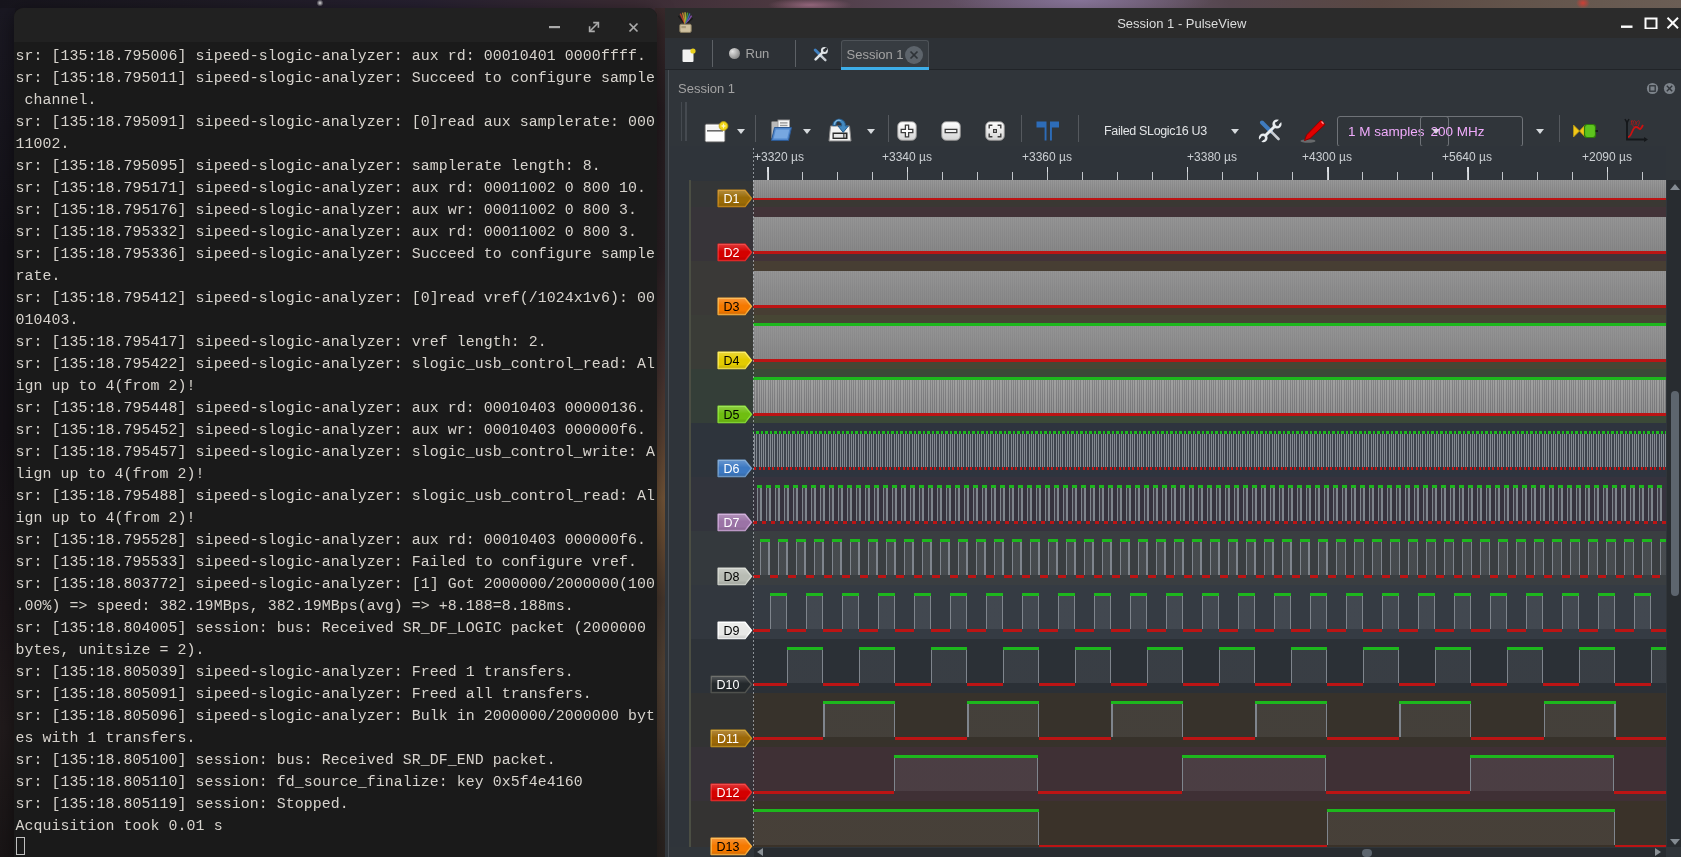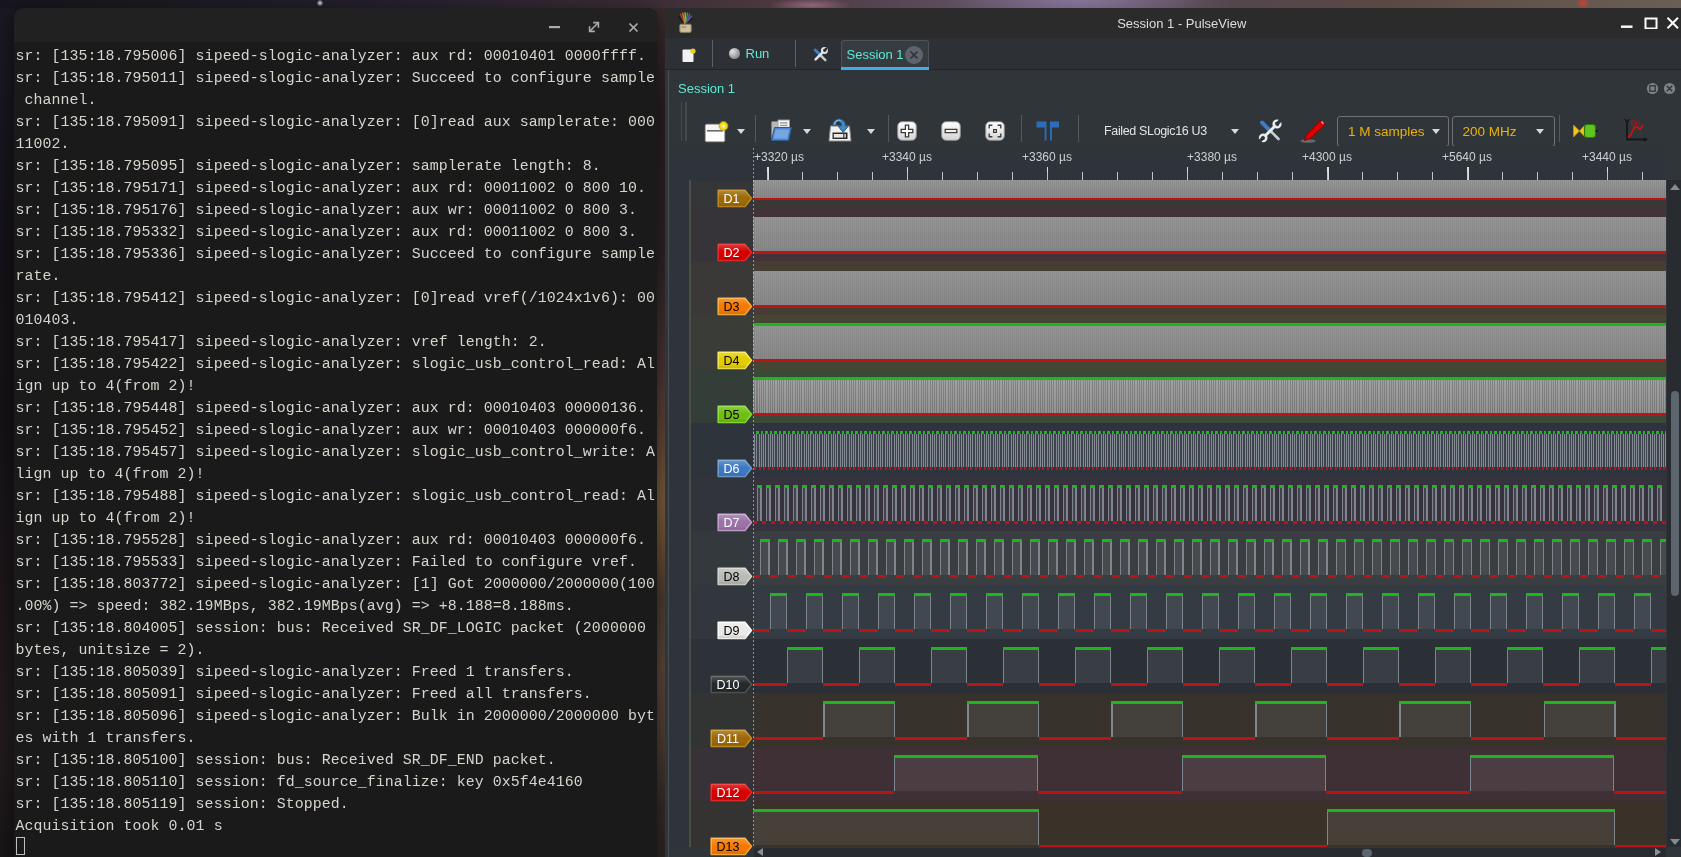--- a/index.html
+++ b/index.html
@@ -22,26 +22,26 @@
 #tbody{position:absolute;left:2px;top:37px;width:639px;font-family:"Liberation Mono",monospace;font-size:14.9px;letter-spacing:0.07px;line-height:22px;color:#d7d3cd;white-space:pre}
 #tcursor{position:absolute;left:2.5px;top:829px;width:9px;height:18px;border:1.4px solid #c0c0c0}
 
 #pv{position:absolute;left:664.5px;top:8px;width:1016.5px;height:849px;background:#30353a}
 #pvtb{position:absolute;left:0;top:0;width:100%;height:30px;background:#2b2b2b}
 #pvtitle{position:absolute;left:9px;top:7.5px;width:100%;text-align:center;font-size:13px;color:#dcdddd}
 #tabbar{position:absolute;left:0;top:30px;width:100%;height:32px;background:#2d3136;border-bottom:1px solid #212428}
 .tsep{position:absolute;top:2px;width:1px;height:27px;background:#5d6166}
 #tab{position:absolute;left:176px;top:1.5px;width:88px;height:30.5px;background:#373c41;border:1px solid #4e5358;border-bottom:none;border-radius:3px 3px 0 0}
 #tabul{position:absolute;left:176px;top:28.5px;width:88px;height:3.5px;background:#3daee9}
-.uitext{font-size:13px;color:#5eead4}
+.uitext{font-size:13px;color:#a3a3a3}
 #dock{position:absolute;left:0;top:62px;width:100%;height:787px;background:#30353a}
 #dockline{position:absolute;left:3.5px;top:62px;width:1px;height:787px;background:#4a4f55}
 
 .sep{position:absolute;width:1px;height:27px;background:#55595e}
-.combo{position:absolute;height:31px;border:1px solid #6f7378;border-radius:3px;color:#eab308;font-size:13.5px}
+.combo{position:absolute;height:31px;border:1px solid #6f7378;border-radius:3px;color:#f0abfc;font-size:13.5px}
 .combo .ct{position:absolute;left:10px;top:7px}
 .cArr{position:absolute;width:0;height:0;border-left:4.5px solid transparent;border-right:4.5px solid transparent;border-top:5.5px solid #d6dadd}
 
 #view{position:absolute;left:670px;top:146px;width:996px;height:701px;background:#2f343a;overflow:hidden}
 .rlab{position:absolute;font-size:12px;color:#ccd0d4}
 #ticksM{position:absolute;left:96.5px;top:20.5px;width:880px;height:13px;background:repeating-linear-gradient(90deg,#dadee2 0 1.5px,transparent 1.5px 140px)}
 #ticksm{position:absolute;left:96.5px;top:25.5px;width:880px;height:8px;background:repeating-linear-gradient(90deg,#c2c6ca 0 1.2px,transparent 1.2px 35px)}
 #oliveline{position:absolute;left:18.5px;top:34px;width:2px;height:667px;background:#4b4e43}
 #dotline{position:absolute;left:82.5px;top:2px;width:1.6px;height:700px;background:repeating-linear-gradient(180deg,rgba(190,197,203,.65) 0 2px,rgba(30,34,38,.25) 2px 4px)}
 
@@ -273,21 +273,21 @@
       </svg>
   <svg style="position:absolute;left:635.5px;top:110px" width="27" height="27" viewBox="0 0 27 27">
 <ellipse cx="8" cy="23" rx="7.5" ry="1.8" fill="rgba(150,150,150,.55)"></ellipse>
 <path d="M21,2 L25,6.5 L10,20.5 L4.5,22.5 L6.5,17 Z" fill="#e00000" stroke="#8a0000" stroke-width="1"></path>
 <path d="M21.5,3.5 L23.5,5.8" stroke="#ff9090" stroke-width="1.4"></path>
       </svg>
   <div class="combo" style="left:672.5px;top:108px;width:112px">
         <span class="ct">1 M samples</span>
       </div>
   <div class="cArr" style="left:767.5px;top:121px"></div>
-  <div class="combo" style="left:787.0px;top:108px;width:103px">
+  <div class="combo" style="left:755px;top:108px;width:103px">
         <span class="ct">200 MHz</span>
       </div>
   <div class="cArr" style="left:871.5px;top:121px"></div>
   <div class="sep" style="left:894.0px;top:107px"></div>
   <svg style="position:absolute;left:908.0px;top:112px" width="25" height="22" viewBox="0 0 25 22">
 <line x1="0" y1="11" x2="25" y2="11" stroke="#1a1a1a" stroke-width="1.6"></line>
 <path d="M0.5,5 L6.5,11 L0.5,17 Z" fill="#f2c718" stroke="#b89a10" stroke-width="0.8"></path>
 <path d="M12,5 L6.5,11 L12,17 Z" fill="#f2c718" stroke="#b89a10" stroke-width="0.8"></path>
 <rect x="11.5" y="4.5" width="11" height="13" rx="2.8" fill="#5ec41e" stroke="#2d7a0a" stroke-width="1.2"></rect>
 <line x1="22.5" y1="11" x2="25" y2="11" stroke="#1a1a1a" stroke-width="1.6"></line>
@@ -317,21 +317,21 @@
 <div style="position:absolute;left:20px;top:546.5px;width:976px;height:54.0px;background:#37322b"></div>
 <div style="position:absolute;left:20px;top:600.5px;width:976px;height:54.0px;background:#3f3035"></div>
 <div style="position:absolute;left:20px;top:654.5px;width:976px;height:54.0px;background:#3a3229"></div>
 <div style="position:absolute;left:20px;top:34.5px;width:63px;height:666.5px;background:rgba(48,53,58,0.55)"></div>
 <div class="rlab" style="left:84px;top:4px">+3320 µs</div>
 <div class="rlab" style="left:187px;top:4px;width:100px;text-align:center">+3340 µs</div>
 <div class="rlab" style="left:327px;top:4px;width:100px;text-align:center">+3360 µs</div>
 <div class="rlab" style="left:467px;top:4px;width:100px;text-align:right">+3380 µs</div>
 <div class="rlab" style="left:607px;top:4px;width:100px;text-align:center">+4300 µs</div>
 <div class="rlab" style="left:747px;top:4px;width:100px;text-align:center">+5640 µs</div>
-<div class="rlab" style="left:887px;top:4px;width:100px;text-align:center">+3440 µs</div>
+<div class="rlab" style="left:887px;top:4px;width:100px;text-align:center">+2090 µs</div>
 <div id="ticksM"></div>
 <div id="ticksm"></div>
 <div style="position:absolute;left:83px;top:33.7px;width:913px;height:17.9px;background:linear-gradient(180deg,rgba(255,255,255,.07),rgba(0,0,0,.05)),repeating-linear-gradient(90deg,#909090 0 1px,#868687 1px 2px)"></div>
 <div style="position:absolute;left:83px;top:51.6px;width:913px;height:2.2px;background:#bc1414"></div>
 <div style="position:absolute;left:83px;top:70.6px;width:913px;height:34.8px;background:linear-gradient(180deg,rgba(255,255,255,.06),rgba(0,0,0,.04)),repeating-linear-gradient(90deg,#8e8e8e 0 1px,#878788 1px 2px)"></div>
 <div style="position:absolute;left:83px;top:105.4px;width:913px;height:2.2px;background:#bc1414"></div>
 <div style="position:absolute;left:83px;top:124.6px;width:913px;height:34.8px;background:linear-gradient(180deg,rgba(255,255,255,.06),rgba(0,0,0,.04)),repeating-linear-gradient(90deg,#8e8e8e 0 1px,#878788 1px 2px)"></div>
 <div style="position:absolute;left:83px;top:159.4px;width:913px;height:2.2px;background:#bc1414"></div>
 <div style="position:absolute;left:83px;top:177.4px;width:913px;height:2.2px;background:#1db71d"></div>
 <div style="position:absolute;left:83px;top:179.6px;width:913px;height:33.8px;background:linear-gradient(180deg,rgba(255,255,255,.06),rgba(0,0,0,.04)),repeating-linear-gradient(90deg,#8e8e8e 0 1px,#878788 1px 2px)"></div>

